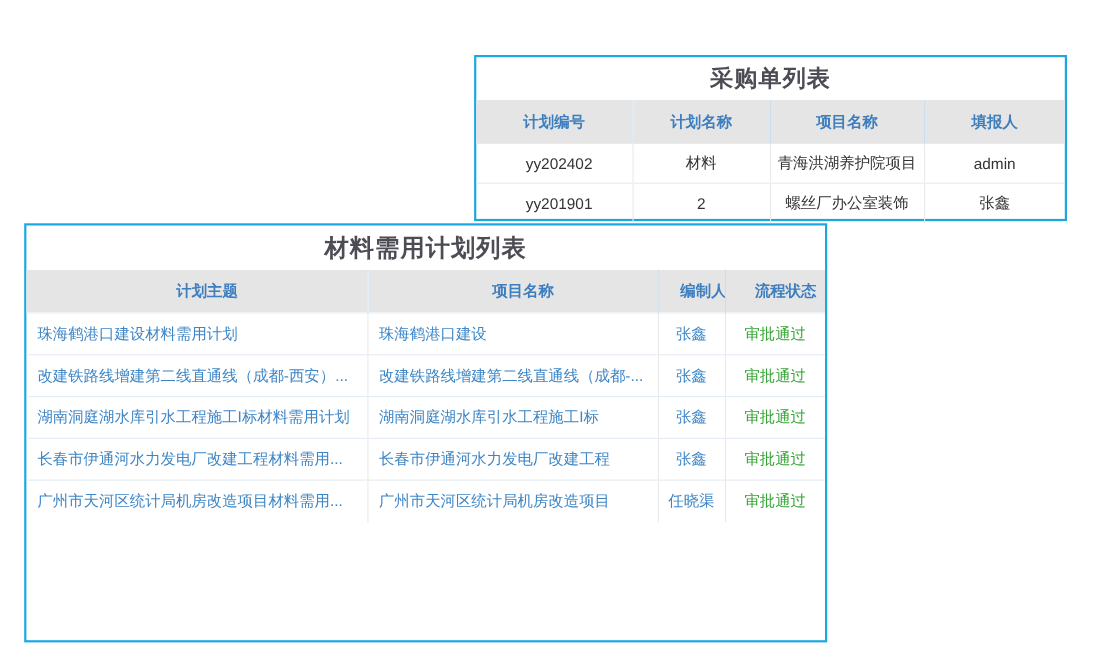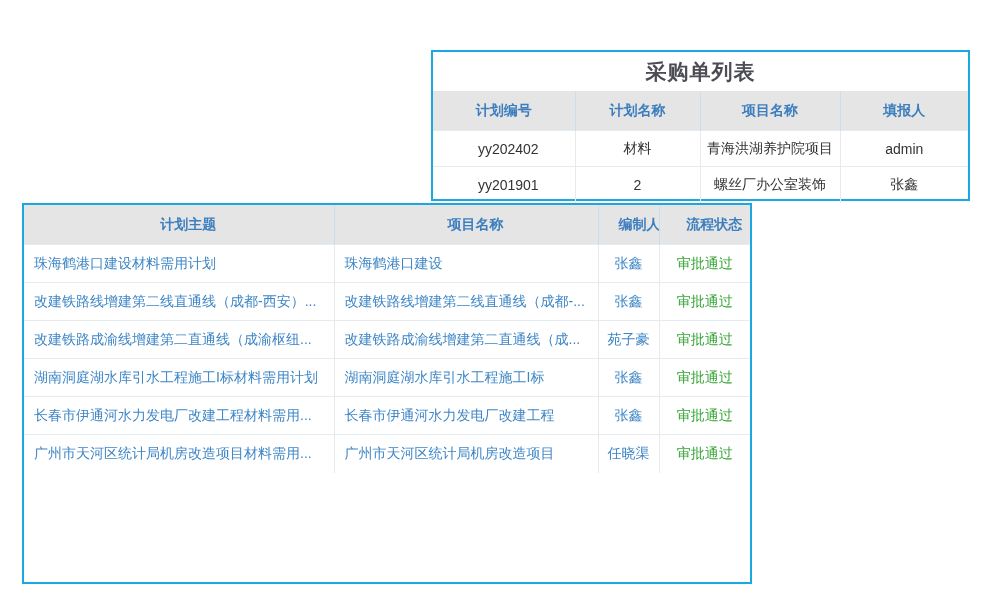--- a/index.html
+++ b/index.html
@@ -96,20 +96,21 @@
         <td>yy201901</td>
         <td>2</td>
         <td>螺丝厂办公室装饰</td>
         <td>张鑫</td>
       </tr>
     </tbody>
   </table>
 </div>
 
 <div class="panel" id="material-panel">
+  <div class="panel-title">材料需用计划列表</div>
   <table>
     <colgroup>
       <col style="width:310px">
         <col style="width:264px">
         <col style="width:61px">
         <col style="width:91px">
     </colgroup>
     <thead>
       <tr>
         <th>计划主题</th>
@@ -125,26 +126,20 @@
         <td class="cell-creator">张鑫</td>
         <td class="cell-status">审批通过</td>
       </tr>
       <tr>
         <td class="cell-subject">改建铁路线增建第二线直通线（成都-西安）...</td>
         <td class="cell-project">改建铁路线增建第二线直通线（成都-...</td>
         <td class="cell-creator">张鑫</td>
         <td class="cell-status">审批通过</td>
       </tr>
       <tr>
-        <td class="cell-subject">改建铁路成渝线增建第二直通线（成渝枢纽...</td>
-        <td class="cell-project">改建铁路成渝线增建第二直通线（成...</td>
-        <td class="cell-creator">苑子豪</td>
-        <td class="cell-status">审批通过</td>
-      </tr>
-      <tr>
         <td class="cell-subject">湖南洞庭湖水库引水工程施工I标材料需用计划</td>
         <td class="cell-project">湖南洞庭湖水库引水工程施工I标</td>
         <td class="cell-creator">张鑫</td>
         <td class="cell-status">审批通过</td>
       </tr>
       <tr>
         <td class="cell-subject">长春市伊通河水力发电厂改建工程材料需用...</td>
         <td class="cell-project">长春市伊通河水力发电厂改建工程</td>
         <td class="cell-creator">张鑫</td>
         <td class="cell-status">审批通过</td>

